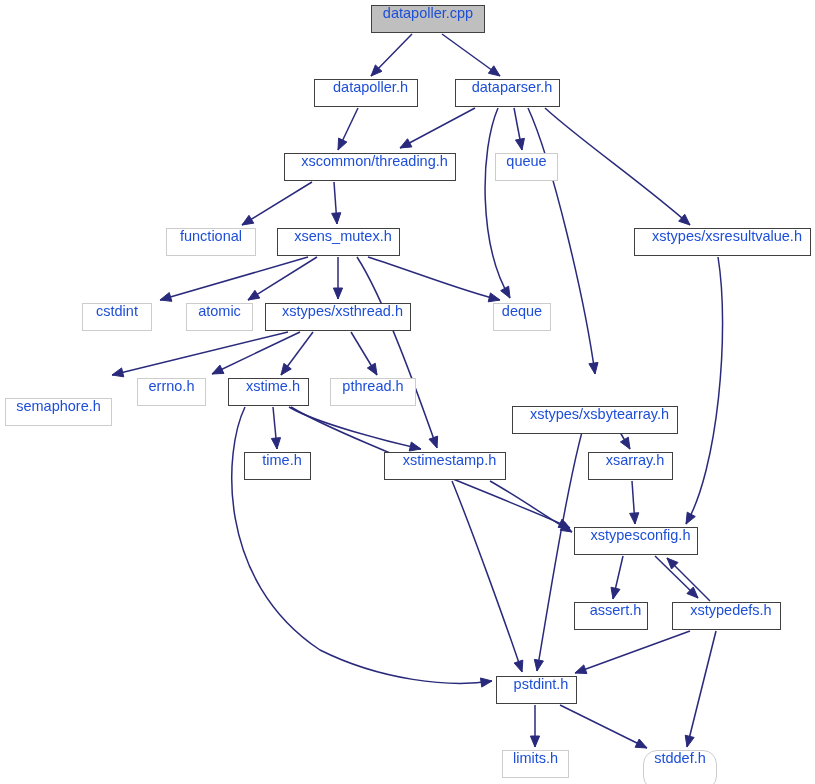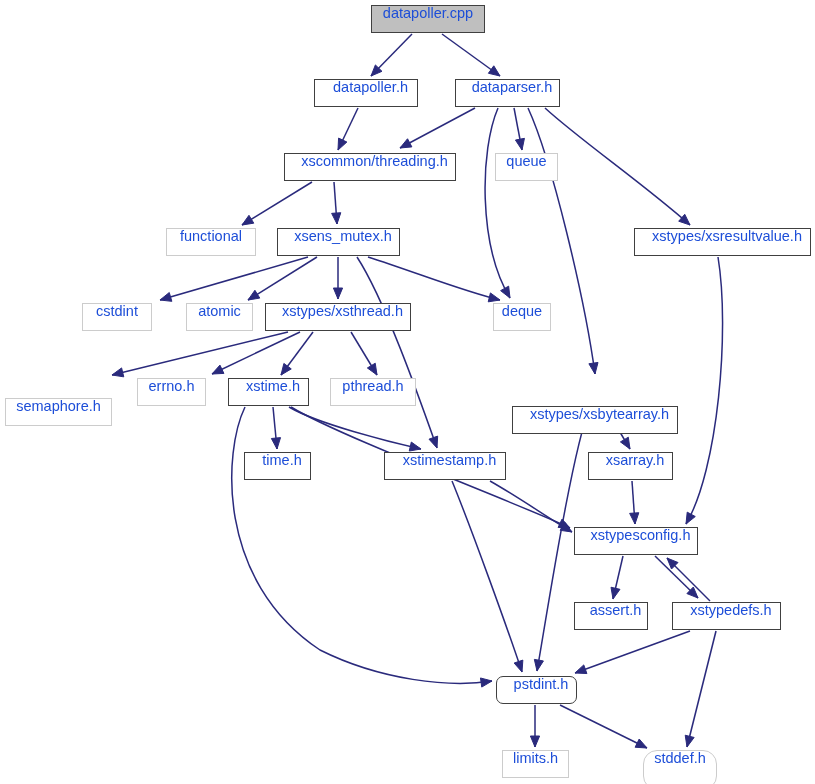--- a/index.html
+++ b/index.html
@@ -275,21 +275,21 @@
       </div>
       <div class="node-box solid" style="left: 574px; top: 527px; width: 124px; height: 28px;">
         <span class="node-label">xstypesconfig.h</span>
       </div>
       <div class="node-box solid" style="left: 574px; top: 602px; width: 74px; height: 28px;">
         <span class="node-label">assert.h</span>
       </div>
       <div class="node-box solid" style="left: 672px; top: 602px; width: 109px; height: 28px;">
         <span class="node-label">xstypedefs.h</span>
       </div>
-      <div class="node-box solid" style="left: 496px; top: 676px; width: 81px; height: 28px; border-radius: 7px;">
+      <div class="node-box solid" style="left: 496px; top: 676px; width: 81px; height: 28px;">
         <span class="node-label">pstdint.h</span>
       </div>
       <div class="node-box system" style="left: 502px; top: 750px; width: 67px; height: 28px;">
         <span class="node-label">limits.h</span>
       </div>
       <div class="node-box system" style="left: 643px; top: 750px; width: 74px; height: 40px; border-radius: 14px;">
         <span class="node-label">stddef.h</span>
       </div>
     </div>
 </div>

